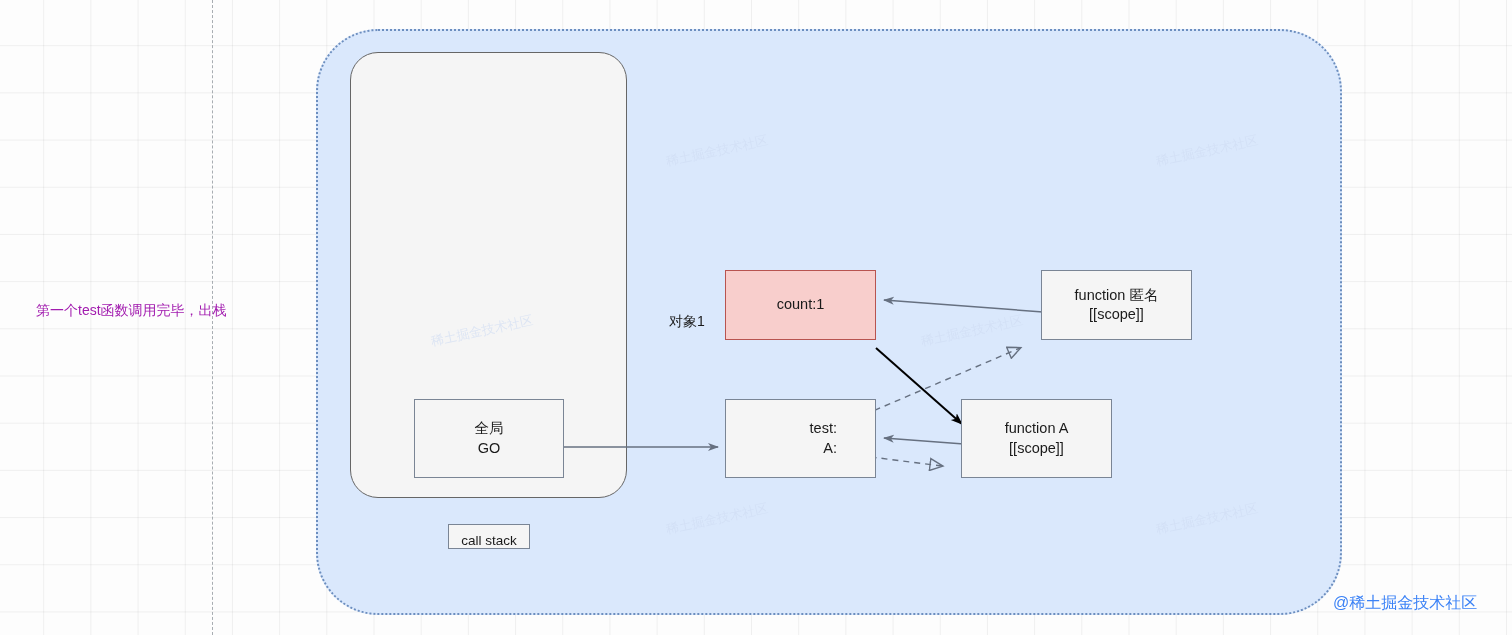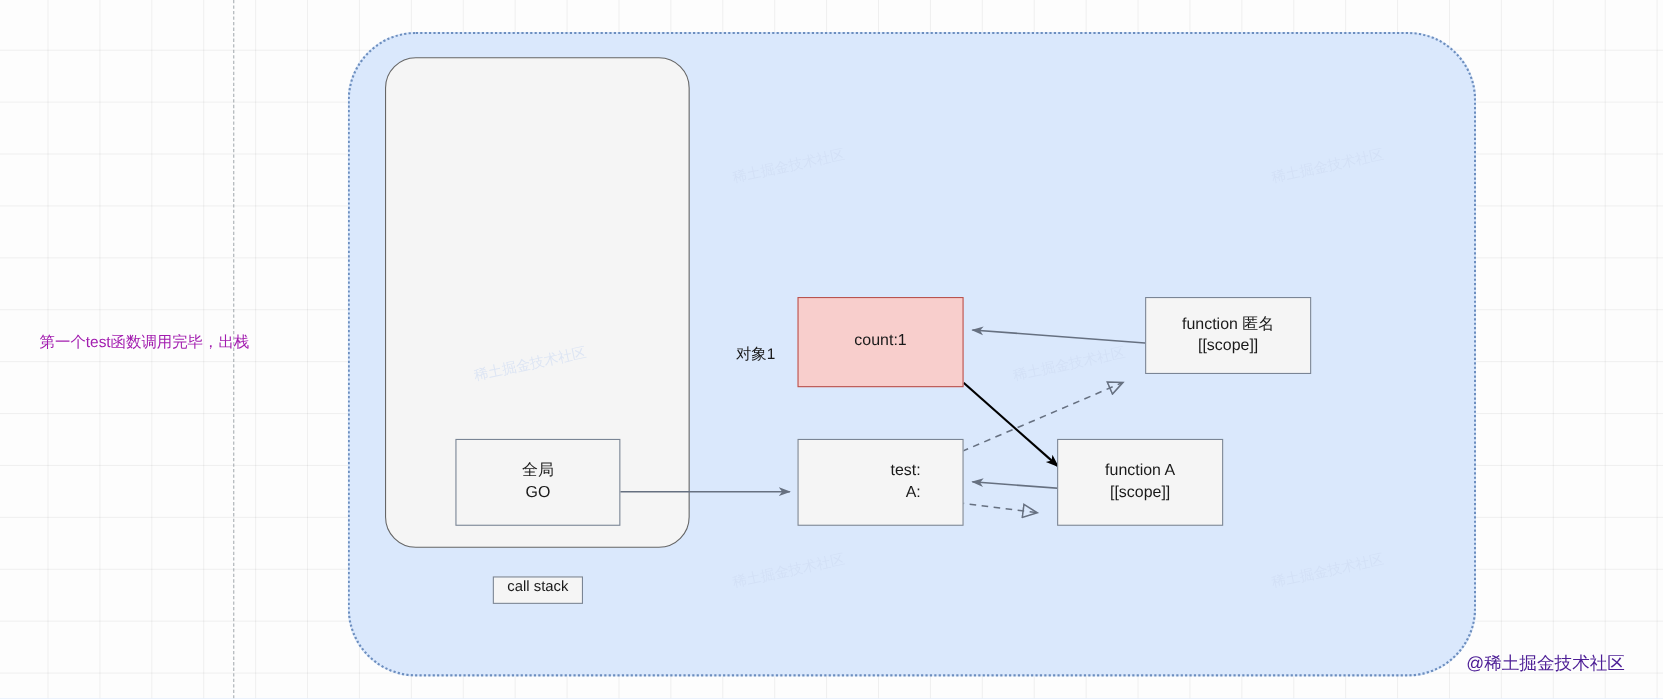--- a/index.html
+++ b/index.html
@@ -46,44 +46,44 @@
   
   .box{
     position:absolute;box-sizing:border-box;
     background:#f5f5f5;border:1.6px solid #7a8595;
     display:flex;flex-direction:column;align-items:center;justify-content:center;
     font-size:14.5px;color:#1a1a1a;line-height:1.32;
   }
   .box.pink{background:#f8cecc;border-color:#b85450;}
   .box .ln{display:block;}
   #b-global{left:414px;top:399px;width:150px;height:79px;}
-  #b-obj   {left:725px;top:270px;width:151px;height:82px;}
+  #b-obj   {left:725px;top:270px;width:151px;height:70px;}
   #b-vars  {left:725px;top:399px;width:151px;height:79px;align-items:flex-end;}
   #b-anon  {left:1041px;top:270px;width:151px;height:70px;}
   #b-fa    {left:961px;top:399px;width:151px;height:79px;}
   
   #b-vars .vars{display:block;text-align:right;padding-right:38px;}
   
   #callstack-label{
     position:absolute;left:448px;top:524px;width:82px;height:25px;
     background:#f5f5f5;border:1.4px solid #7a8595;box-sizing:border-box;
-    display:flex;align-items:flex-start;justify-content:center;
+    display:flex;align-items:flex-end;justify-content:center;
     font-size:13.5px;color:#1a1a1a;
   }
   #obj-label{
     position:absolute;left:669px;top:313px;
     font-size:14px;color:#1a1a1a;white-space:nowrap;
   }
   #caption{
     position:absolute;left:36px;top:302px;
     font-size:14px;color:#a21caf;white-space:nowrap;
   }
   #watermark{
     position:absolute;left:1333px;top:593px;
-    font-size:16px;color:#4c1d95;white-space:nowrap;user-select:none;
+    font-size:16px;color:#3b82f6;white-space:nowrap;user-select:none;
   }
   #edges{position:absolute;left:0;top:0;width:1512px;height:635px;pointer-events:none;}
 </style>
 </head>
 <body>
 
 <div id="grid"></div>
 <div id="pagebreak"></div>
 
 <div id="blue"></div>

